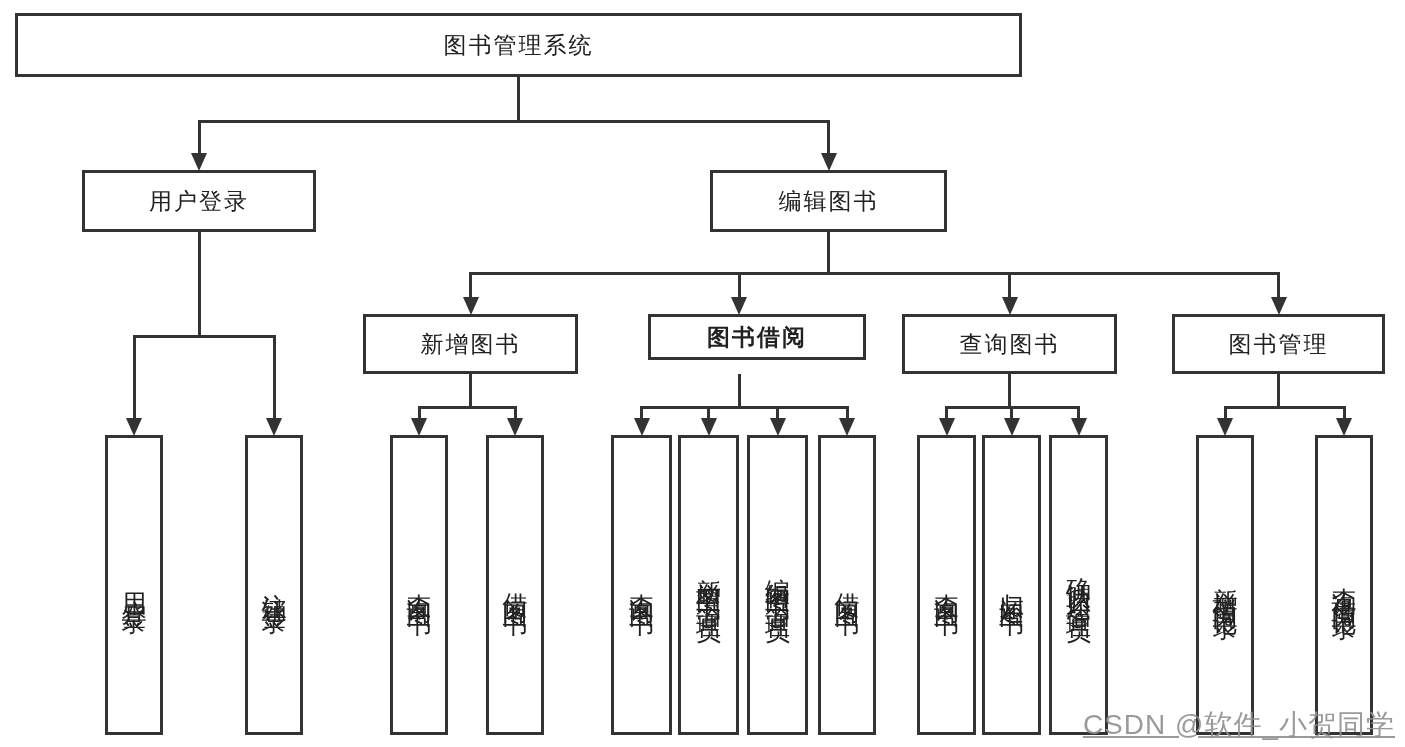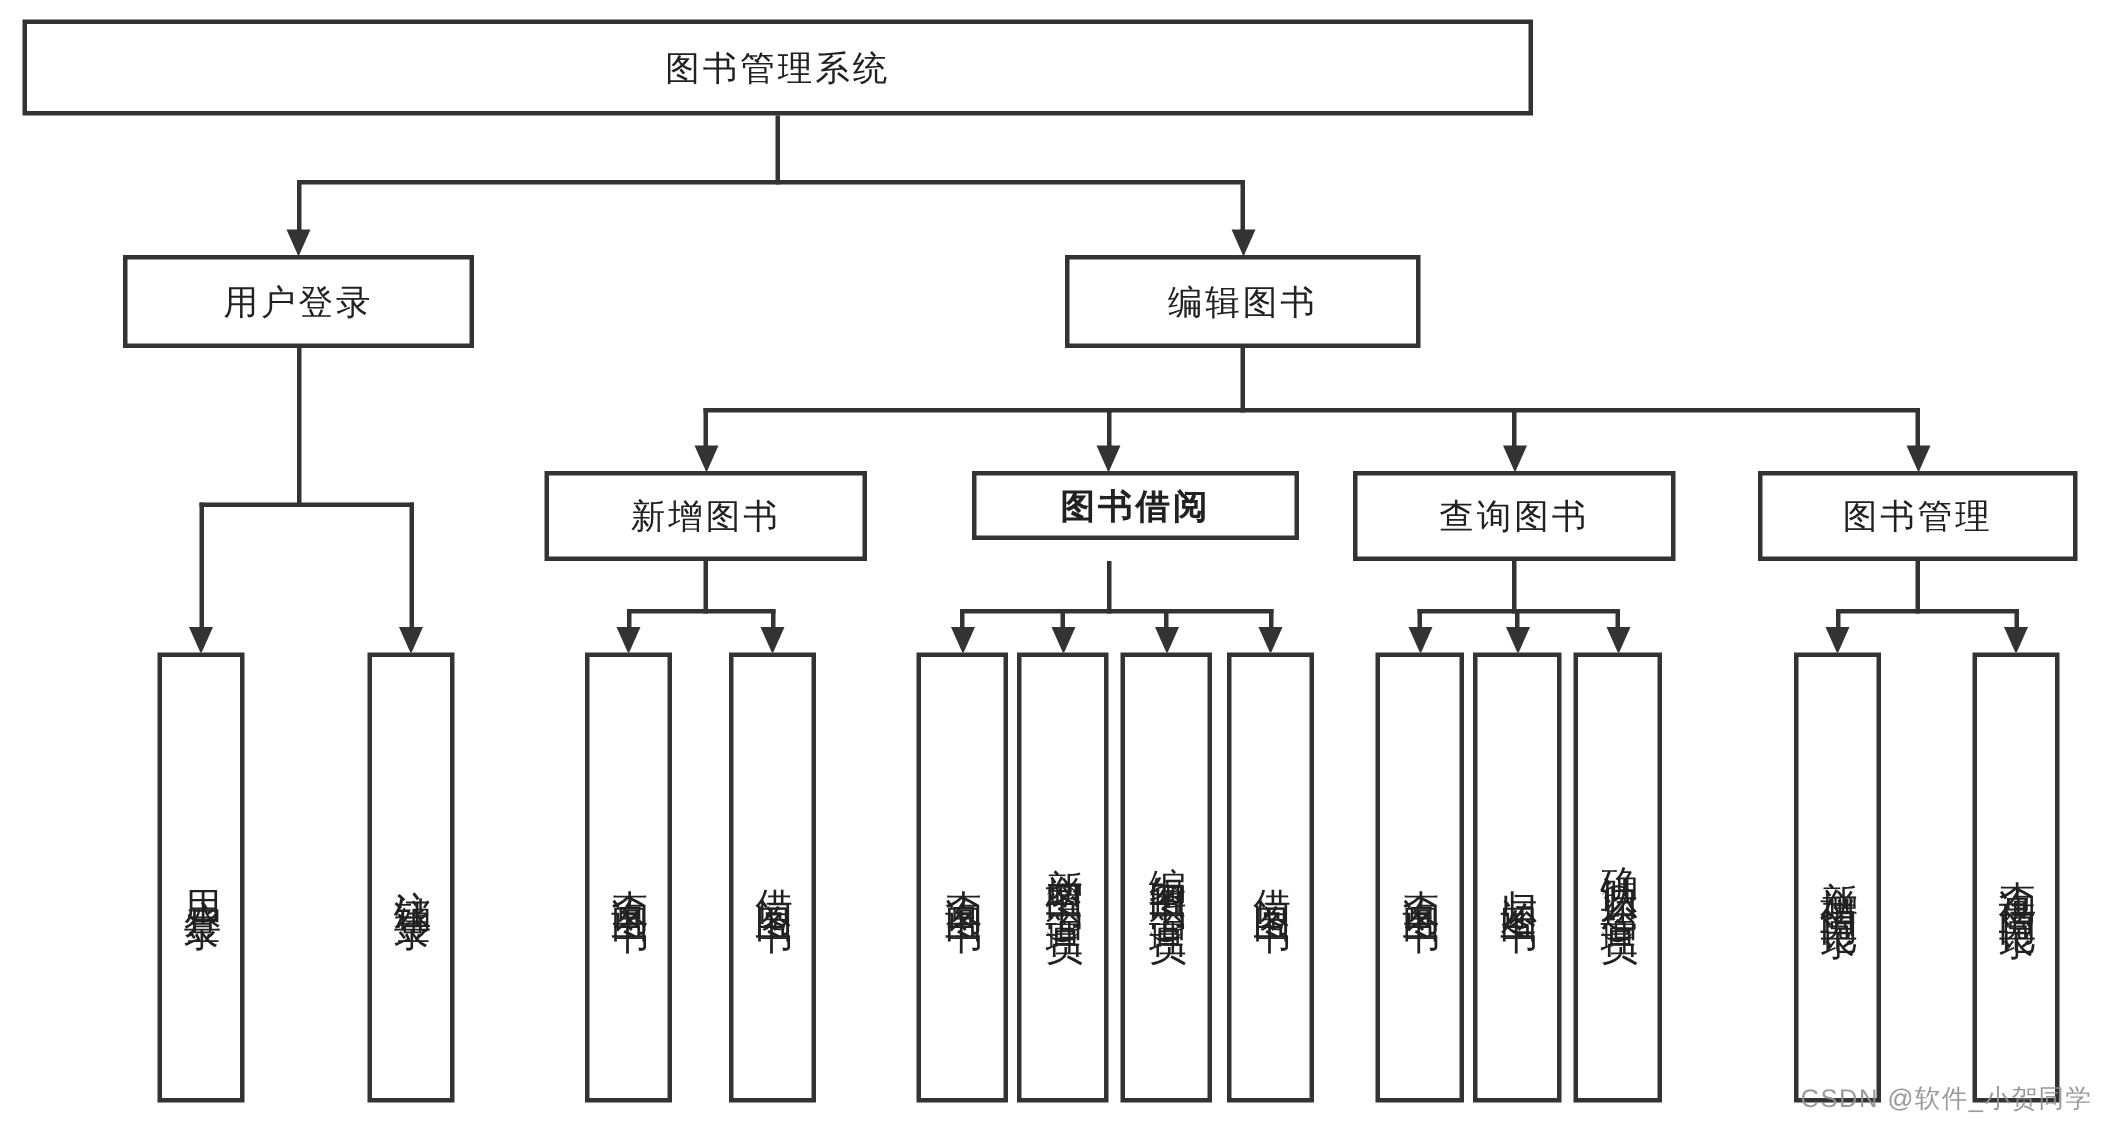--- a/index.html
+++ b/index.html
@@ -47,25 +47,26 @@
     height: 0;
     border-left: 8px solid transparent;
     border-right: 8px solid transparent;
     border-top: 18px solid var(--line-color);
     z-index: 1;
   }
   .watermark {
     position: absolute;
     right: 10px;
     bottom: 3px;
-    font-size: 17px;
+    font-size: 28px;
     color: rgba(145, 145, 145, 0.92);
     letter-spacing: 1px;
     z-index: 5;
     white-space: nowrap;
+    text-decoration: underline;
   }
 </style>
 </head>
 <body>
 
 <div class="stage" id="stage" style="--line-color: #333333; --text-color: #212121;">
   <div id="edges-layer">
       <div class="line" style="left: 517px; top: 65px; width: 3px; height: 58px;"></div>
       <div class="line" style="left: 197.5px; top: 120px; width: 632.5px; height: 3px;"></div>
       <div class="line" style="left: 197.5px; top: 120px; width: 3px; height: 35px;"></div>

